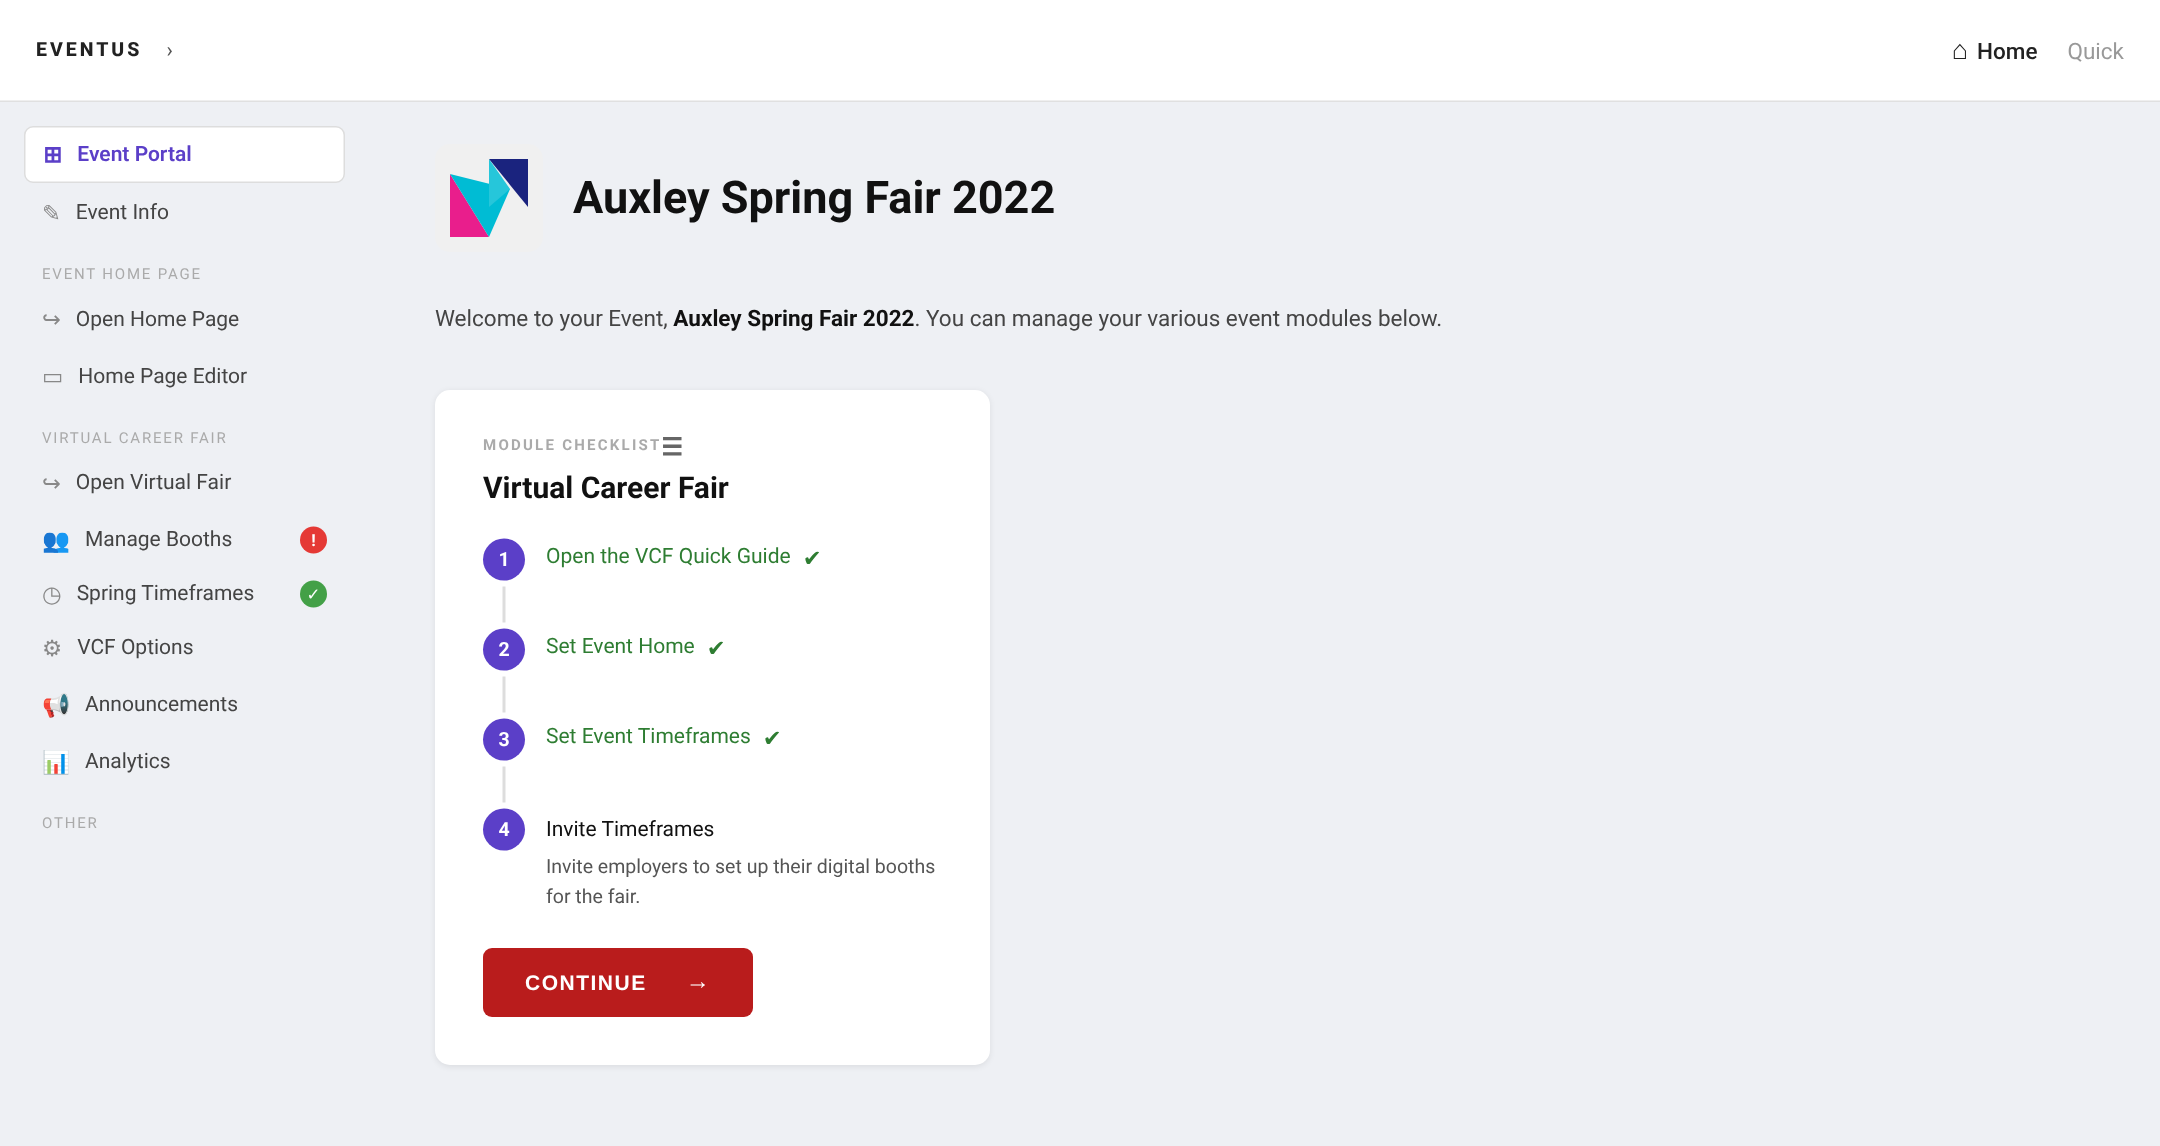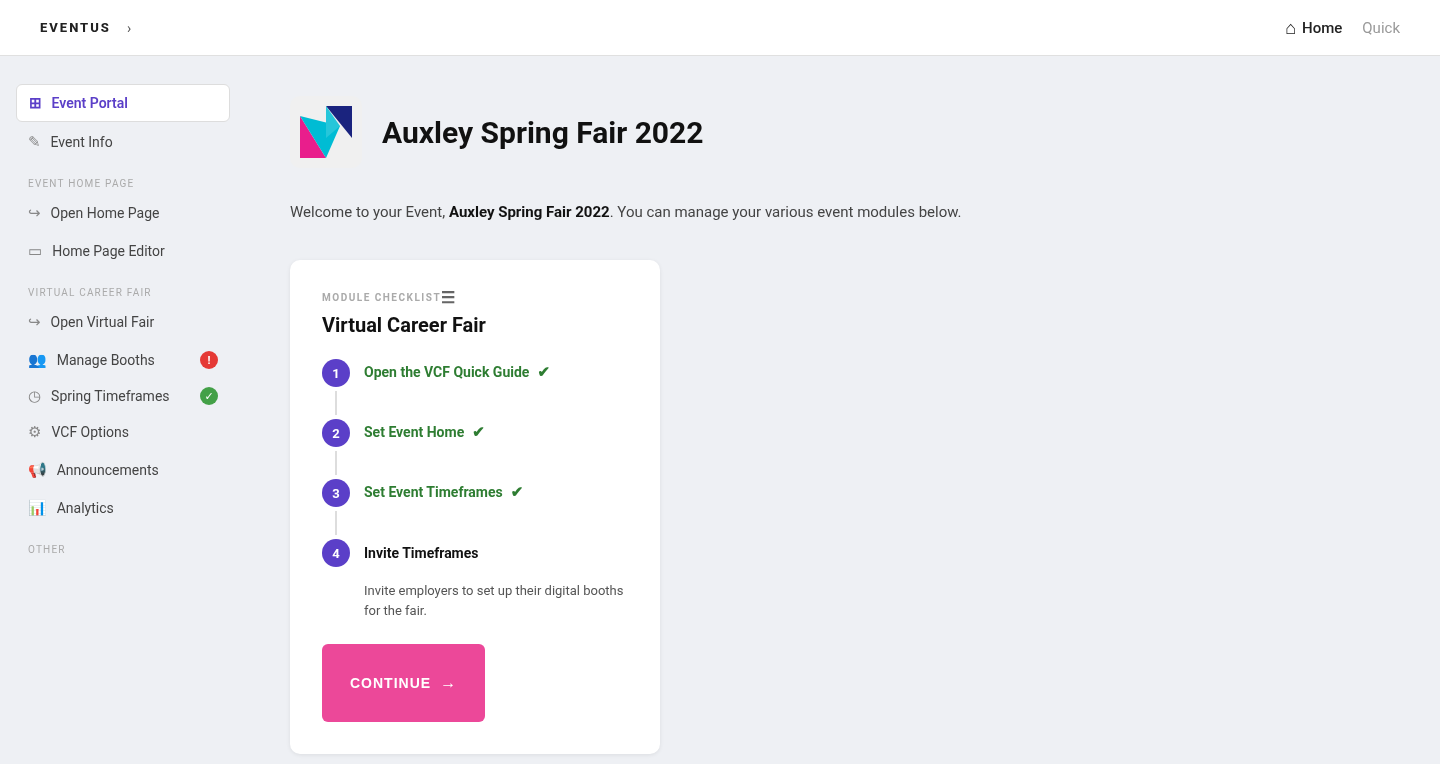--- a/index.html
+++ b/index.html
@@ -1,25 +1,25 @@
 <!DOCTYPE html>
 <html><head>
   <meta charset="utf-8">
   <style>
     * { box-sizing: border-box; margin: 0; padding: 0; }
     body { font-family: -apple-system, BlinkMacSystemFont, 'Segoe UI', Roboto, sans-serif; background: #eef0f4; color: #333; }
 
     
     .navbar {
       background: #fff;
-      height: 56px;
+      height: 68px;
       display: flex;
       align-items: center;
       justify-content: space-between;
-      padding: 0 40px;
+      padding: 0 24px;
       border-bottom: 1px solid #e0e0e0;
       position: fixed; top: 0; left: 0; right: 0; z-index: 100;
     }
     .navbar-left { display: flex; align-items: center; gap: 16px; }
     .navbar-logo { font-weight: 800; font-size: 13px; letter-spacing: 2px; color: #222; text-transform: uppercase; }
     .navbar-chevron { font-size: 14px; color: #555; cursor: pointer; }
     .navbar-right { display: flex; align-items: center; gap: 20px; }
     .navbar-home { display: flex; align-items: center; gap: 6px; font-size: 15px; color: #222; font-weight: 500; }
     .navbar-home-icon { font-size: 18px; }
     .navbar-logout { font-size: 15px; color: #999; cursor: pointer; }
@@ -172,53 +172,52 @@
     }
     .step-line {
       width: 2px;
       height: 24px;
       background: #ddd;
       margin: 4px 0;
     }
     .checklist-item-content { padding-top: 4px; flex: 1; }
     .checklist-item-label {
       font-size: 14px;
-      font-weight: 700;
+      font-weight: 400;
       color: #2e7d32;
       display: flex;
-      align-items: center;
       gap: 8px;
     }
     .checklist-item-label.pending { color: #111; }
     .check-icon { color: #2e7d32; font-size: 15px; }
 
     
     .invite-section { margin-top: 2px; }
     .invite-desc {
       font-size: 13px;
       color: #555;
       line-height: 1.5;
-      margin-top: 20px;
+      margin-top: 8px;
     }
 
     
     .continue-btn {
       margin-top: 24px;
-      background: #ec4899;
+      background: #b91c1c;
       color: white;
       border: none;
       border-radius: 6px;
-      padding: 30px 28px;
+      padding: 14px 28px;
       font-size: 14px;
       font-weight: 700;
       letter-spacing: 1px;
       cursor: pointer;
       display: flex;
       align-items: center;
-      gap: 9px;
+      gap: 26px;
       text-transform: uppercase;
     }
     .continue-btn .arrow { font-size: 16px; }
   </style>
 </head>
 <body>
 
 <nav class="navbar">
   <div class="navbar-left">
     <span class="navbar-logo">EVENTUS</span>

